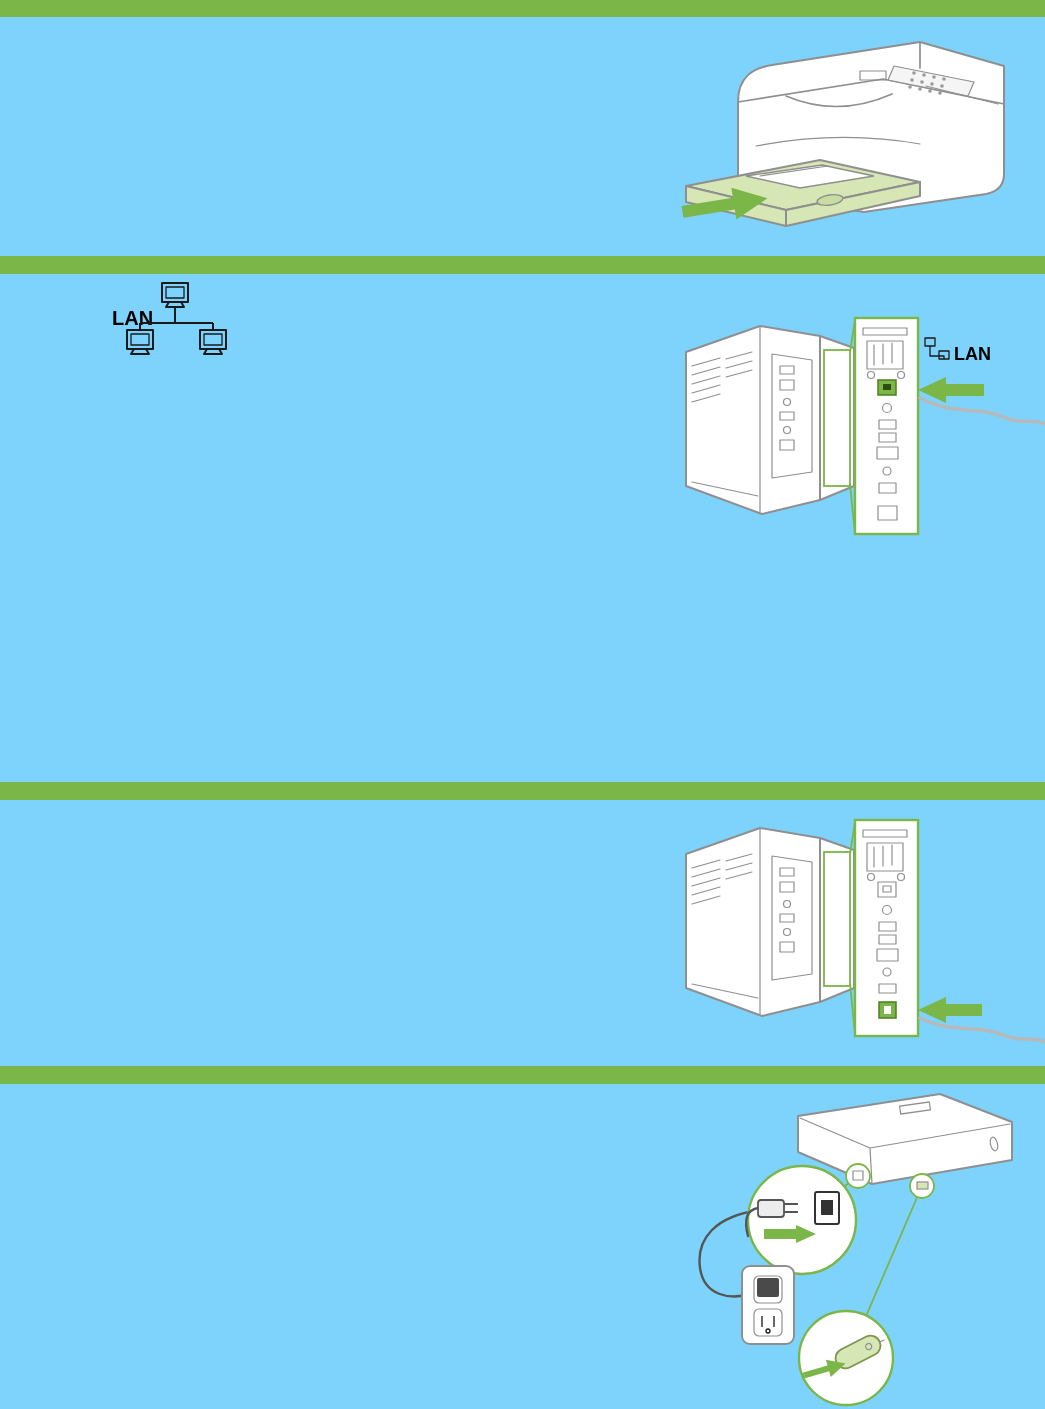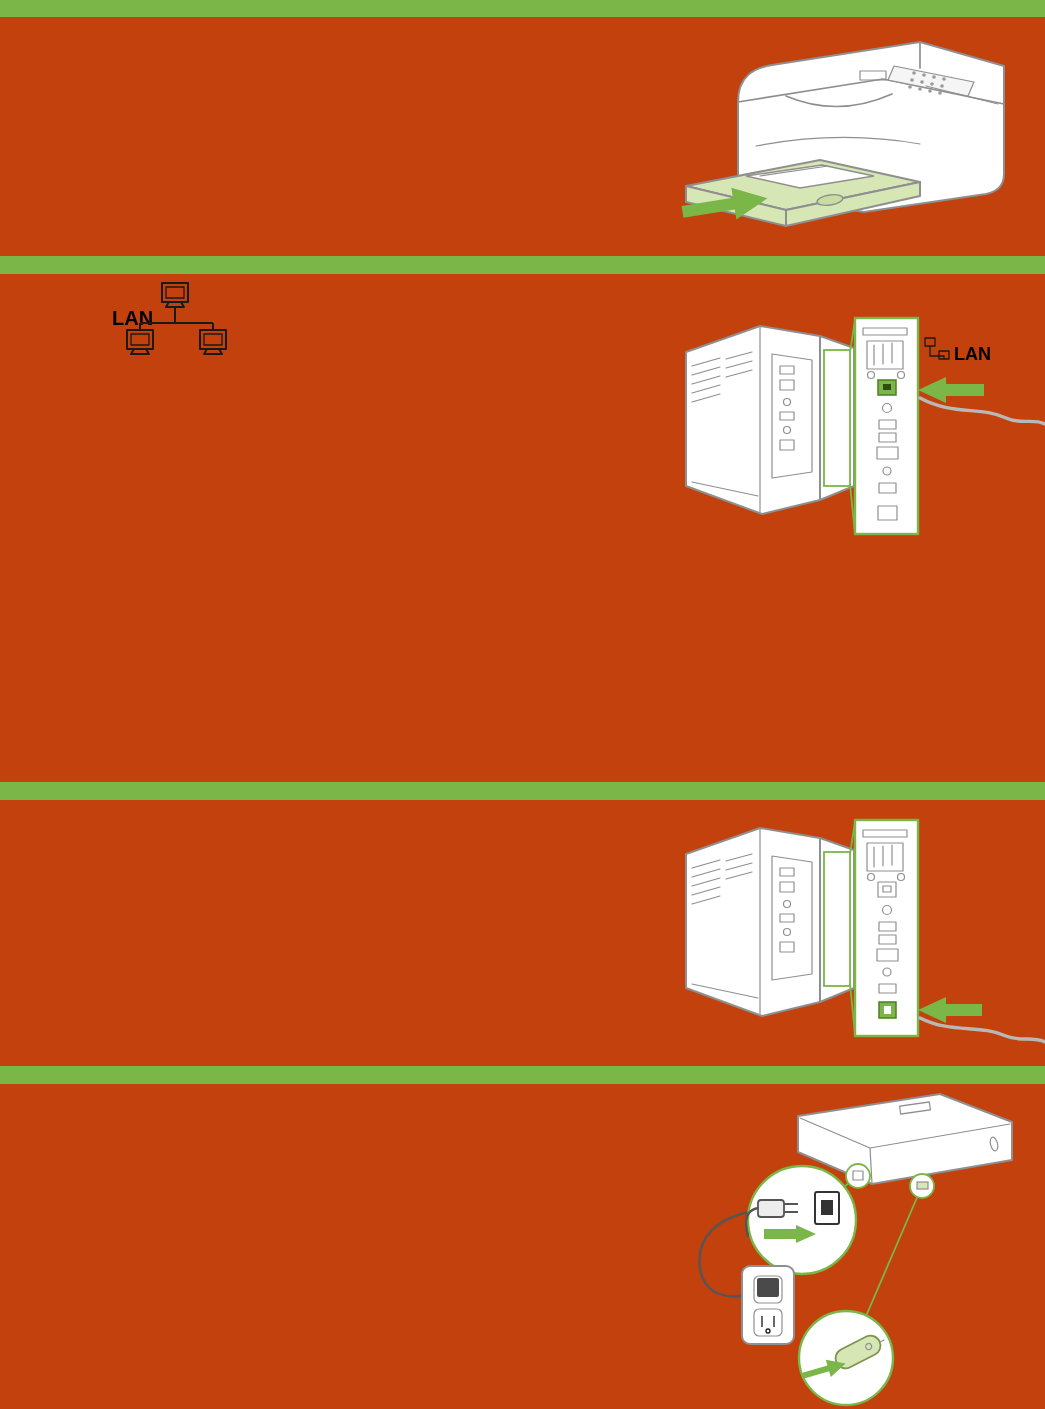--- a/index.html
+++ b/index.html
@@ -4,21 +4,21 @@
 <style>
   :root{
     --accent-green:#7ab648;
     --tray-fill:#d6e6b4;
     --printer-outline:#8f8f8f;
     --cable-gray:#b8b8b8;
     --ink-black:#1a1a1a;
   }
   *{box-sizing:border-box}
   html,body{margin:0;padding:0;background:#fff}
-  .page{position:relative;width:1045px;height:1409px;background:#c2410c;overflow:hidden;font-family:"Liberation Sans",sans-serif}
+  .page{position:relative;width:1045px;height:1409px;background:#7dd3fc;overflow:hidden;font-family:"Liberation Sans",sans-serif}
   .bar{position:absolute;left:0;width:1045px;background:var(--accent-green)}
   .illus{position:absolute;display:block}
   .outline{fill:#fff;stroke:var(--printer-outline);stroke-width:2;stroke-linejoin:round;stroke-linecap:round}
   .line{fill:none;stroke:var(--printer-outline);stroke-width:1.7;stroke-linejoin:round;stroke-linecap:round}
   .thin{fill:none;stroke:var(--printer-outline);stroke-width:1.2;stroke-linejoin:round;stroke-linecap:round}
   .dark{fill:none;stroke:var(--ink-black);stroke-width:2;stroke-linejoin:round}
   .dark-thin{fill:none;stroke:var(--ink-black);stroke-width:1.3;stroke-linejoin:round}
   .green-fill{fill:var(--accent-green);stroke:none}
   .green-line{fill:none;stroke:var(--accent-green);stroke-width:1.8}
   .green-box{fill:#fff;stroke:var(--accent-green);stroke-width:2.4}

